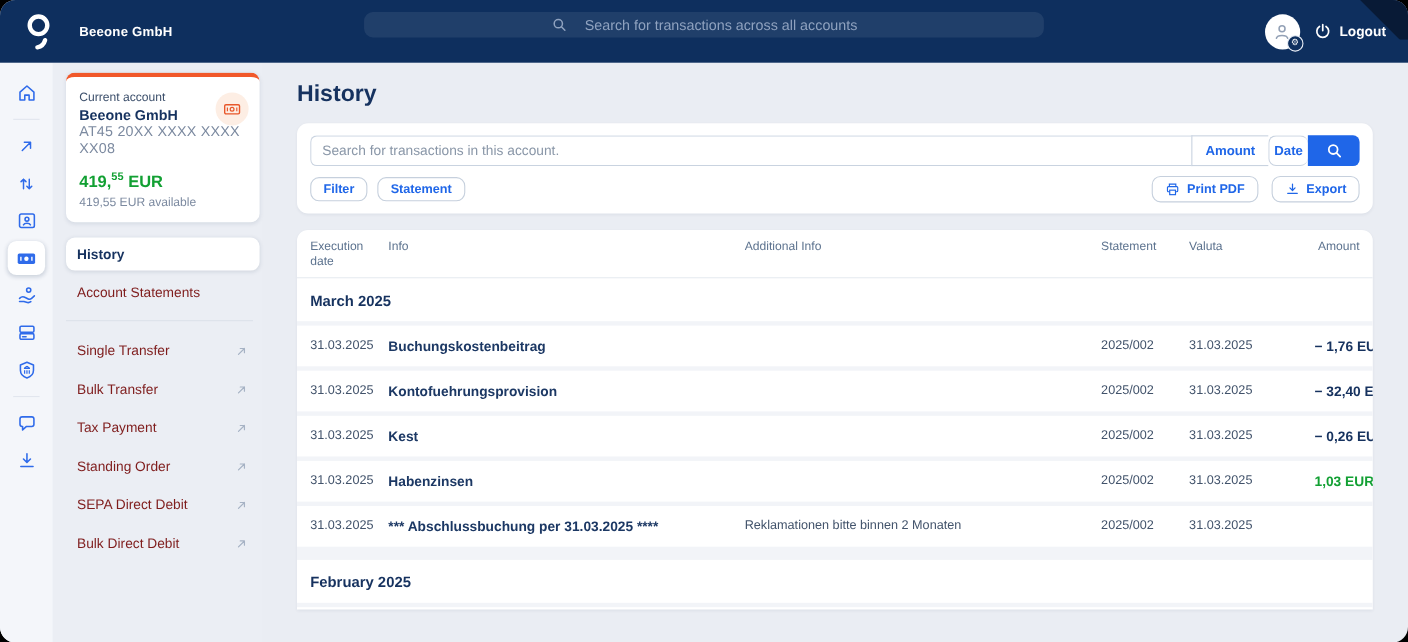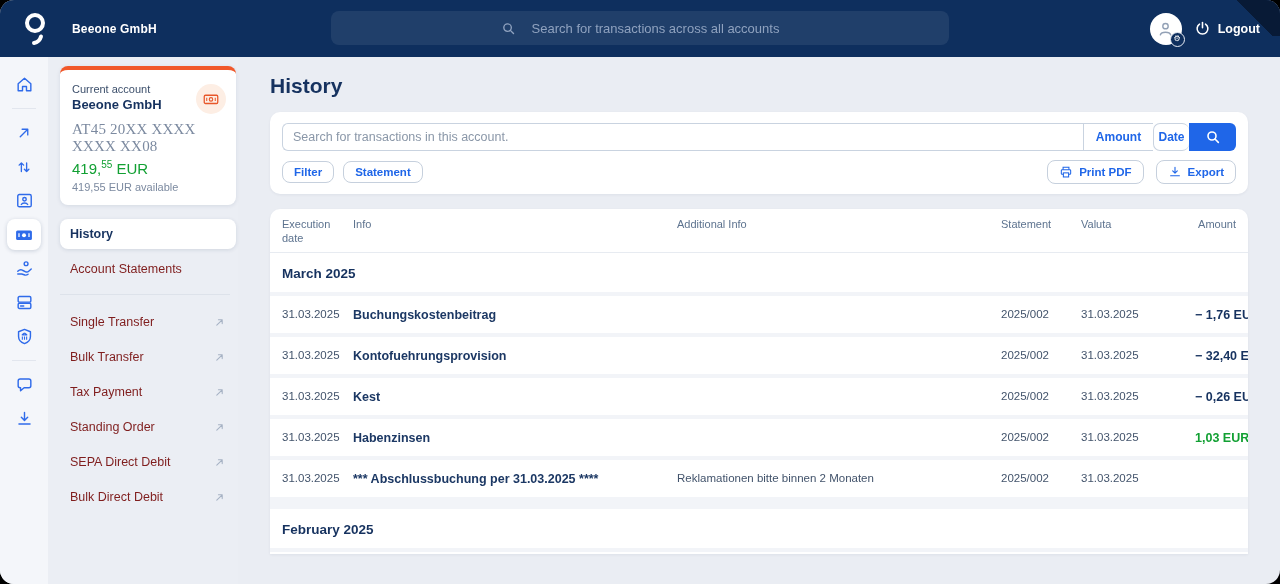--- a/index.html
+++ b/index.html
@@ -6,21 +6,21 @@
   html,body { background:#000; font-family:"Liberation Sans", sans-serif; }
   .window { position:relative; width:1280px; height:584px; border-radius:14px; overflow:hidden; background:#eaedf3; }
 
   
   .topbar { position:relative; height:57px; background:#0e2f5e; display:flex; align-items:center; }
   .corner-fold { position:absolute; top:0; right:0; width:52px; height:36px;
                  background:linear-gradient(225deg,#081a36 0%,#081a36 49%,transparent 50%); }
   .logo { margin-left:22px; display:flex; align-items:center; }
   .company { color:#fff; font-size:12px; font-weight:bold; margin-left:24px; letter-spacing:.2px; }
   .global-search { position:absolute; left:50%; top:11px; transform:translateX(-50%);
-                   width:618px; height:34px; border-radius:8px; background:rgba(255,255,255,.08);
+                   width:618px; height:23px; border-radius:8px; background:rgba(255,255,255,.08);
                    display:flex; align-items:center; justify-content:center; gap:16px; cursor:text; }
   .global-search .ph { color:#8fa2bf; font-size:13px; }
   .top-right { position:absolute; right:20px; top:0; height:57px; display:flex; align-items:center; gap:12px; }
   .avatar-wrap { position:relative; width:32px; height:32px; }
   .avatar { width:32px; height:32px; border-radius:50%; background:#fff; display:flex; align-items:center; justify-content:center; }
   .gear-badge { position:absolute; right:-3px; bottom:-2px; width:15px; height:15px; border-radius:50%;
                 background:#0e2f5e; border:1.5px solid #e8edf5; color:#fff; font-size:8px; line-height:12px; text-align:center; }
   .logout { display:flex; align-items:center; gap:7px; color:#fff; font-size:12.5px; font-weight:bold; cursor:pointer; }
 
   
@@ -31,22 +31,22 @@
   .rail-item { width:34px; height:31px; display:flex; align-items:center; justify-content:center; margin-bottom:3px; border-radius:8px; cursor:pointer; }
   .rail-item.active { background:#fff; box-shadow:0 1px 4px rgba(13,38,76,.18); }
   .rail-div { width:24px; border-top:1px solid #e2e6ee; margin:5px 0 8px; }
 
   
   .sidebar { width:190px; background:#ebeef4; padding:9px 0 0 12px; }
   .account-card { background:#fff; border-radius:8px; border-top:4px solid #f1582a; width:176px;
                   box-shadow:0 1px 4px rgba(13,38,76,.10); padding:13px 12px 12px 12px; position:relative; }
   .ac-type { font-size:11px; color:#3c4f6b; }
   .ac-name { font-size:13px; font-weight:bold; color:#16325f; margin-top:2px; }
-  .ac-iban { font-size:15px; color:#7c8aa0; margin-top:9px; letter-spacing:.2px;font-family:Liberation Serif, serif; }
-  .ac-balance { font-size:15px; font-weight:normal; color:#12a033; margin-top:4px; }
+  .ac-iban { font-size:13px; color:#7c8aa0; letter-spacing:.2px; }
+  .ac-balance { font-size:15px; font-weight:bold; color:#12a033; margin-top:14px; }
   .ac-balance sup { font-size:10px; }
   .ac-available { font-size:11px; color:#7c8aa0; margin-top:4px; }
   .ac-icon { position:absolute; top:14px; right:10px; width:30px; height:30px; border-radius:50%;
              background:#fdeee4; display:flex; align-items:center; justify-content:center; }
 
   .side-menu { margin-top:14px; }
   .side-item { width:176px; padding:8px 10px; font-size:12.5px; color:#7f1d1d; border-radius:8px;
                display:flex; align-items:center; justify-content:space-between; cursor:pointer; margin-bottom:5px; }
   .side-item.active { background:#fff; font-weight:bold; color:#16325f; box-shadow:0 1px 4px rgba(13,38,76,.12); }
   .side-div { width:170px; border-top:1px solid #dde2ea; margin:10px 0 12px; }

